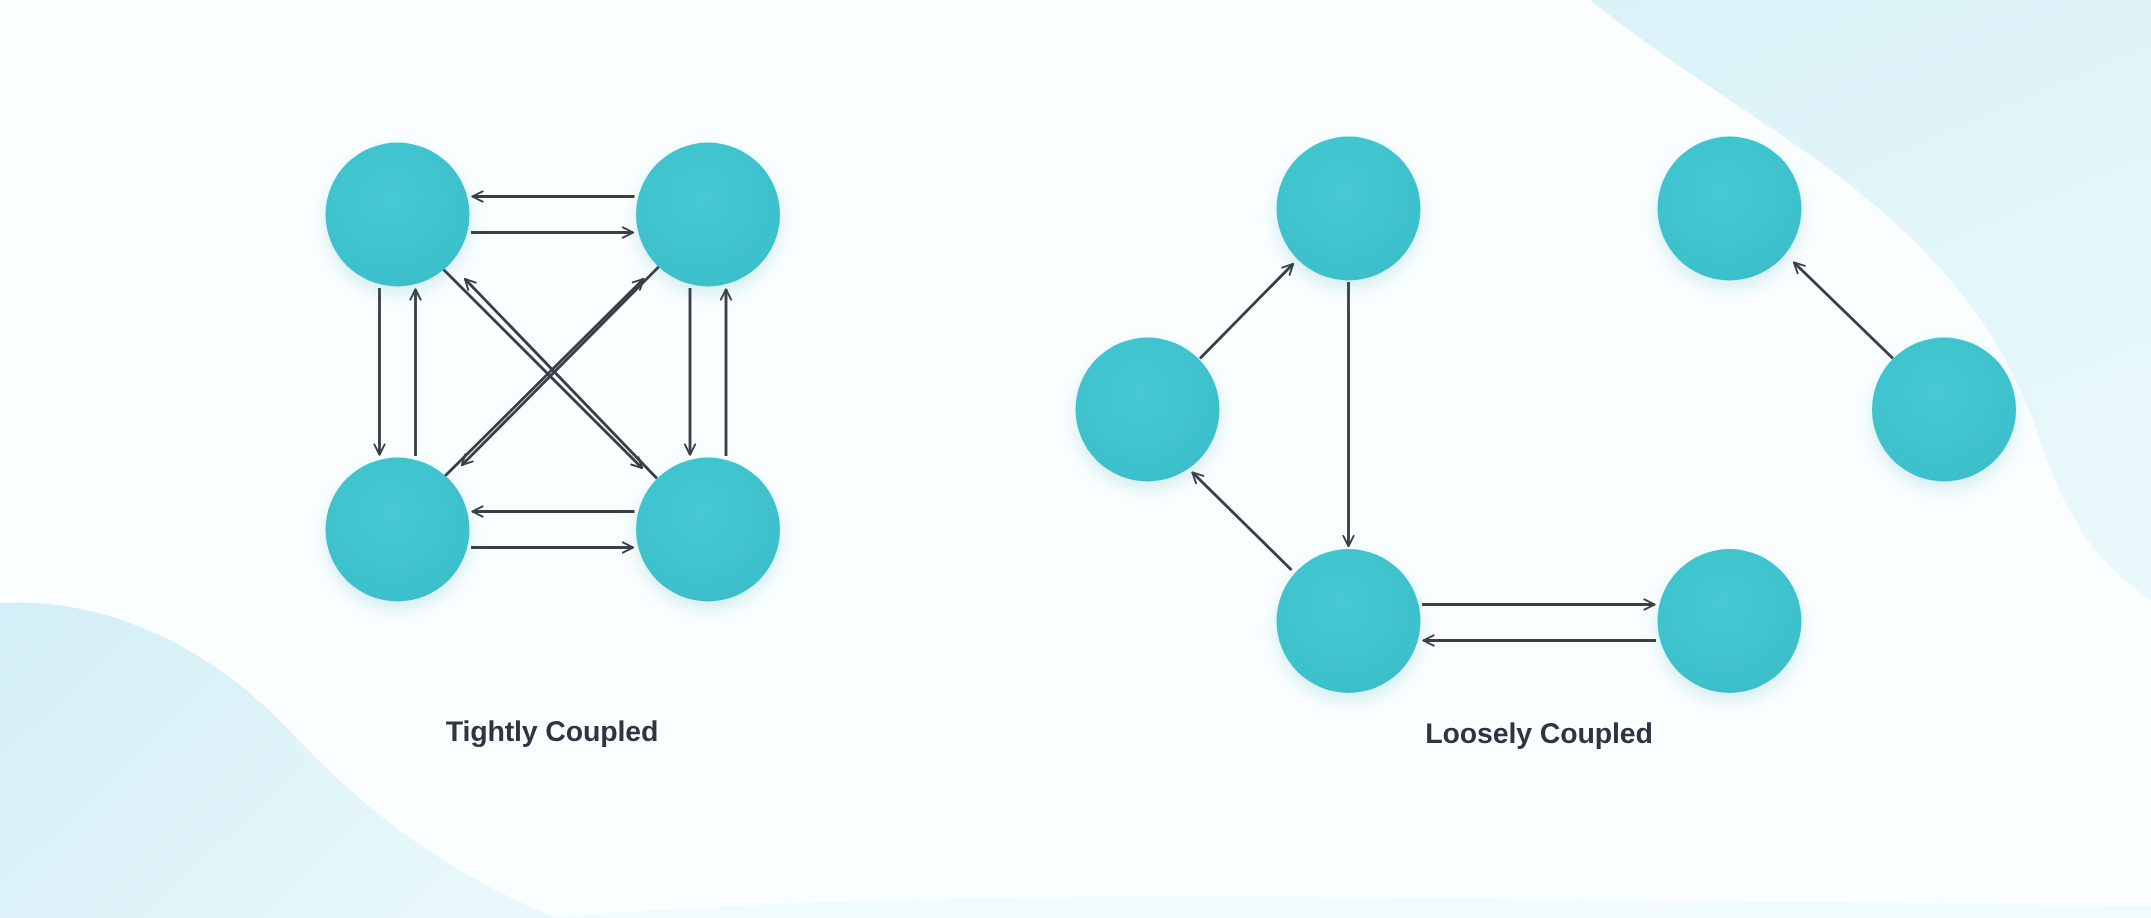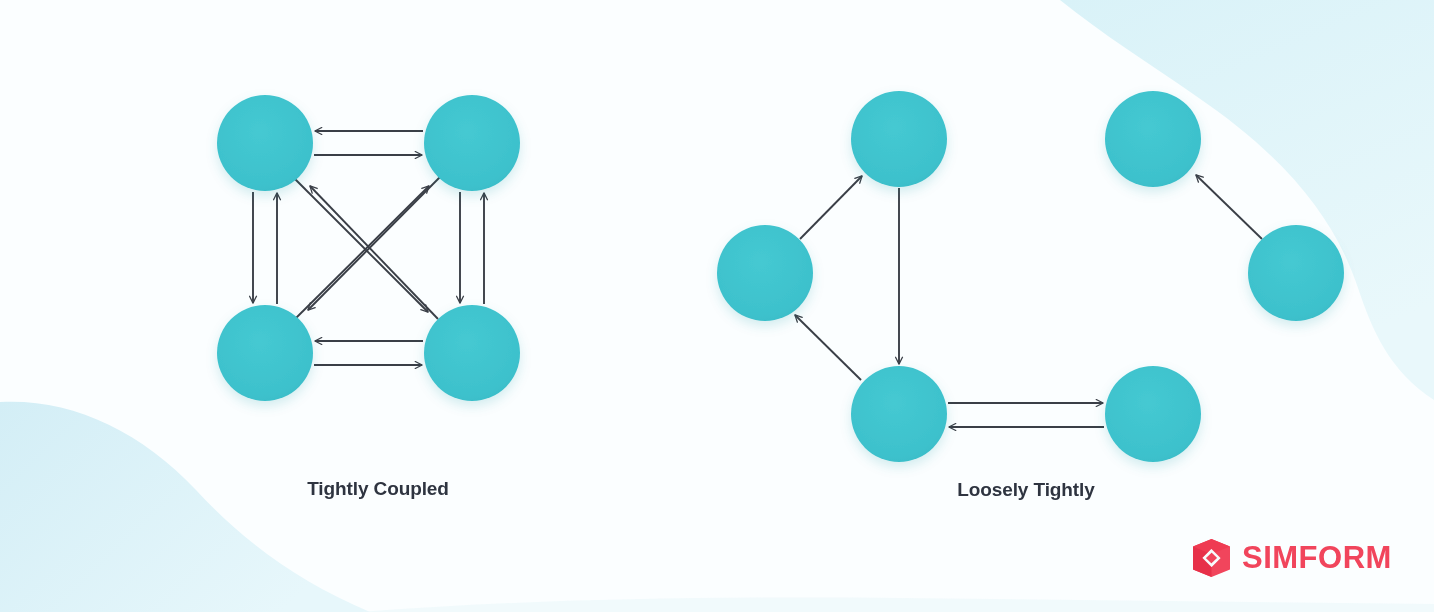--- a/index.html
+++ b/index.html
@@ -38,21 +38,21 @@
     letter-spacing: -0.1px;
     line-height: 26px;
   }
   .caption .subtitle {
     font-size: 19px;
     font-weight: normal;
     color: #41474f;
     letter-spacing: -0.1px;
     line-height: 28px;
   }
-  #caption-left  { left: 168px; top: 476px; }
+  #caption-left  { left: 158px; top: 476px; }
   #caption-right { left: 816px; top: 477px; }
   #logo {
     position: absolute;
     z-index: 4;
     left: 1190px;
     top: 538px;
     display: flex;
     align-items: center;
     gap: 10px;
   }
@@ -159,32 +159,17 @@
       <circle cx="1153" cy="139" r="48"></circle>
       <circle cx="1296" cy="273" r="48"></circle>
     </g>
   </svg>
 
   <div class="caption" id="caption-left">
     <div class="title">Tightly Coupled</div>
   </div>
 
   <div class="caption" id="caption-right">
-    <div class="title">Loosely Tightly</div>
+    <div class="title">Loosely Coupled</div>
   </div>
 
-  <div id="logo">
-    <svg width="42" height="40" viewBox="0 0 42 40">
-
-      <path d="M 21.5 1 L 40 8.5 L 40 31.5 L 21.5 39 L 3 31.5 L 3 8.5 Z" fill="#f1455c"></path>
-      <path d="M 21.5 1 L 40 8.5 L 21.5 16 L 3 8.5 Z" fill="#ef3b52"></path>
-      <path d="M 3 8.5 L 21.5 16 L 21.5 39 L 3 31.5 Z" fill="#e73049"></path>
-
-      <path d="M 21.5 11 L 30.5 20 L 21.5 29 L 12.5 20 Z" fill="#f7fbfd"></path>
-      <path d="M 21.5 14.4 L 27.2 20 L 21.5 25.6 L 15.8 20 Z" fill="#f1455c"></path>
-
-      <path d="M 12.5 20 L 21.5 11 L 21.5 14.4 L 15.8 20 Z" fill="#f7fbfd"></path>
-      <path d="M 21.5 25.6 L 27.2 20 L 30.5 20 L 21.5 29 Z" fill="#f7fbfd"></path>
-    </svg>
-    <span class="wordmark">SIMFORM</span>
-  </div>
 
 </div>
 
 </body></html>

